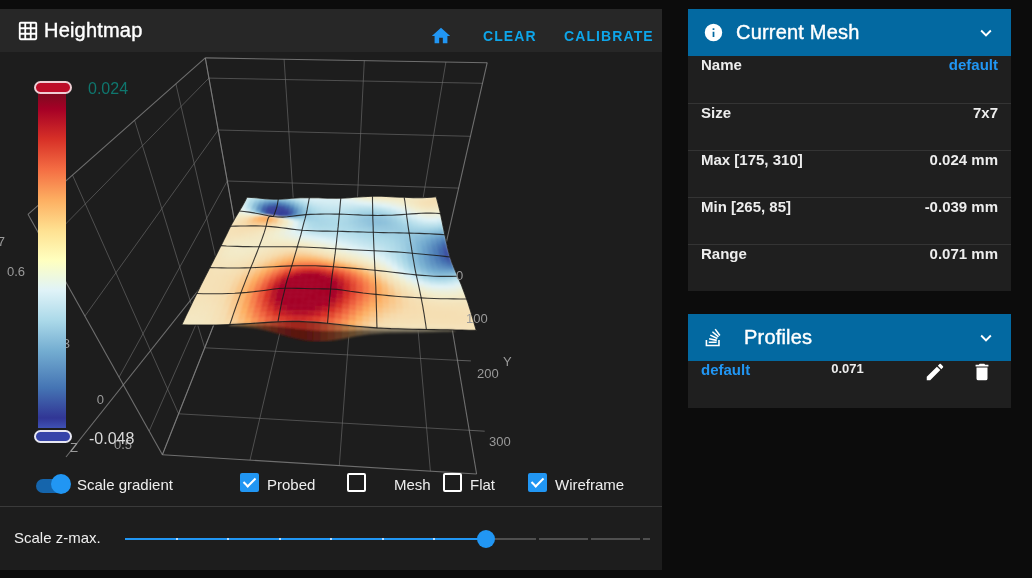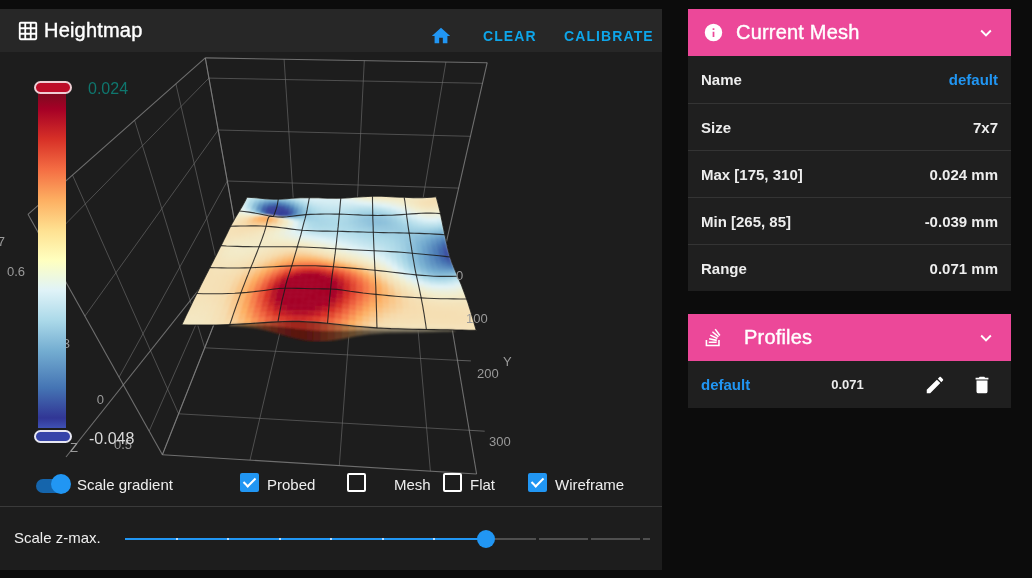--- a/index.html
+++ b/index.html
@@ -4,22 +4,22 @@
 html,body{width:1032px;height:578px;background:#0c0c0c;font-family:"Liberation Sans",sans-serif;overflow:hidden}
 .abs{position:absolute}
 #leftcard{left:0;top:9px;width:662px;height:561px;background:#1d1d1d}
 #lhead{left:0;top:9px;width:662px;height:43px;background:#272727;display:flex;align-items:center}
 #lhead .title{color:#fff;font-size:20px;-webkit-text-stroke:0.4px #fff;margin-left:44px;letter-spacing:0.2px}
 .btn{color:#0ea5e9;font-size:14px;font-weight:bold;letter-spacing:1.1px}
 #plot{left:0;top:43px;width:662px;height:463px;background:#1d1d1d}
 .ctrl{color:#eee;font-size:15px}
 #rc1{left:688px;top:9px;width:323px;background:#1f1f1f}
 #rc2{left:688px;top:314px;width:323px;background:#1f1f1f}
-.chead{height:47px;background:#ec4899;display:flex;align-items:center;color:#fff;font-size:20px;-webkit-text-stroke:0.4px #fff;letter-spacing:0.2px}
-.row{height:47px;display:flex;align-items:center;justify-content:space-between;padding:0 13px;border-top:1px solid #343434}
+.chead{height:47px;background:#0369a1;display:flex;align-items:center;color:#fff;font-size:20px;-webkit-text-stroke:0.4px #fff;letter-spacing:0.2px}
+.row{height:47px;display:flex;align-items:flex-start;justify-content:space-between;padding:0 13px;border-top:1px solid #343434}
 .row .lab{color:#ededed;font-size:15px;font-weight:bold}
 .row .val{color:#ededed;font-size:15px;font-weight:bold}
 .blue{color:#2196f3 !important}
 .chev{margin-left:auto;margin-right:14px}
 </style></head><body>
 
 <div class="abs" id="leftcard"></div>
 
 <svg class="abs" id="plot" viewBox="0 52 662 463" width="662" height="463" style="left:0;top:52px">
 <rect x="0" y="52" width="662" height="463" fill="#1d1d1d"></rect>

